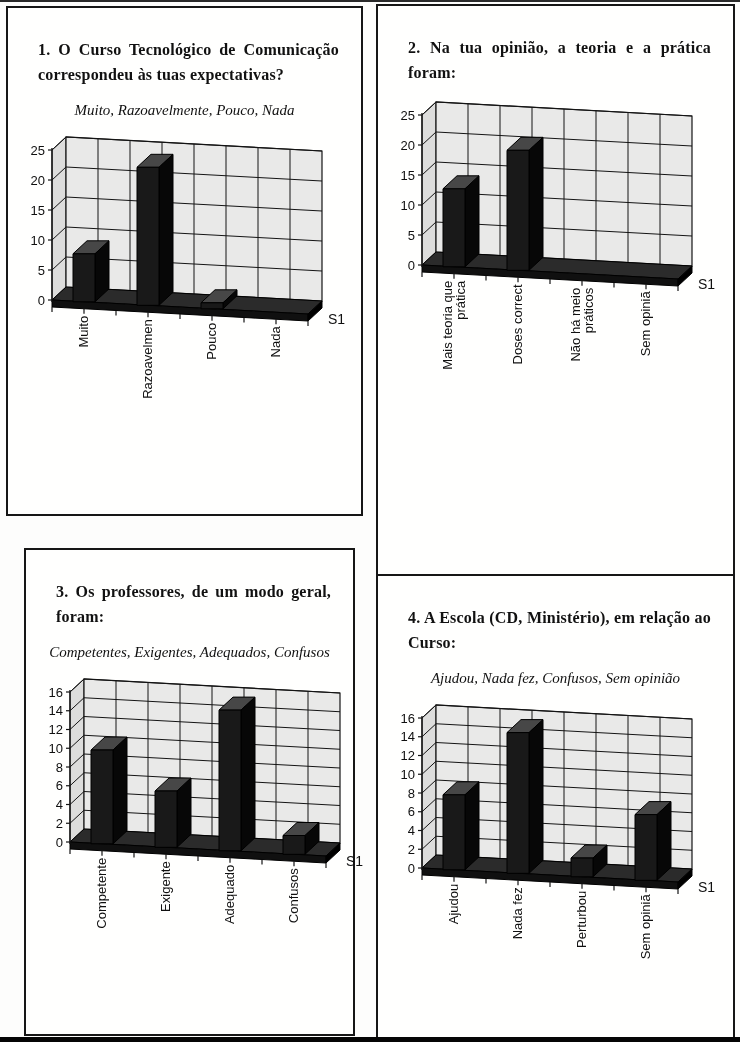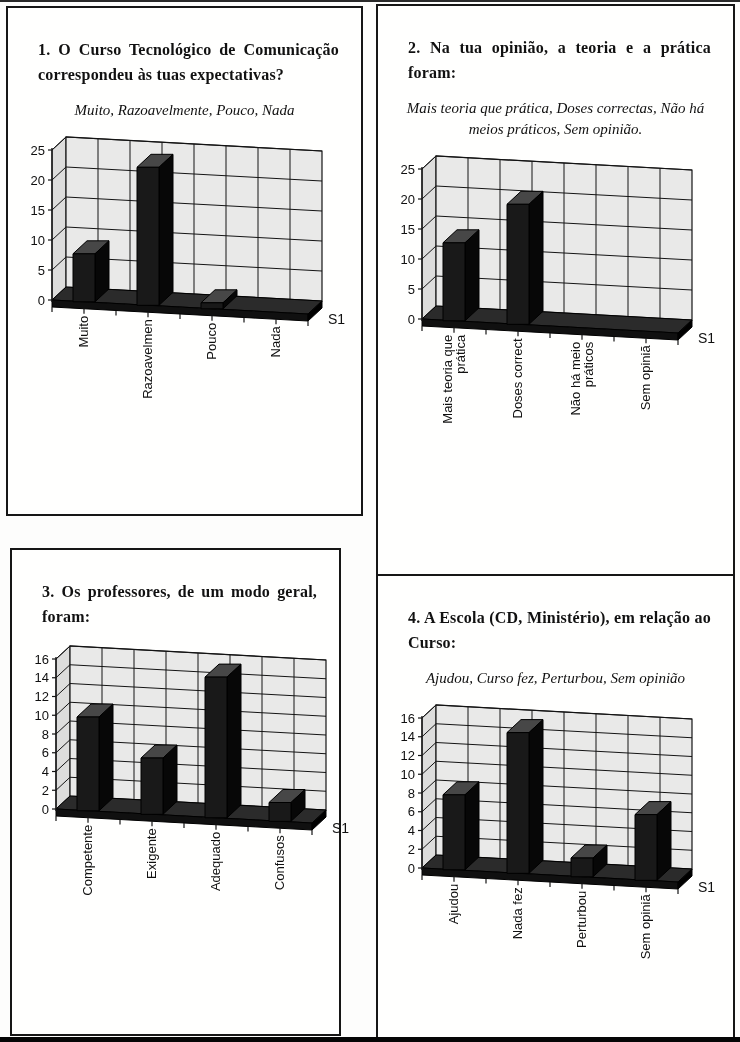--- a/index.html
+++ b/index.html
@@ -4,21 +4,21 @@
 <style>
   html,body{margin:0;padding:0;background:#fdfdfc;}
   body{width:740px;height:1042px;position:relative;overflow:hidden;
        font-family:"Liberation Serif",serif;color:#111;}
   .scan-edge-top{position:absolute;left:0;top:0;width:740px;height:2px;background:#2a2a2a;}
   .scan-edge-bottom{position:absolute;left:0;top:1037px;width:740px;height:5px;background:#050505;}
   .panel{position:absolute;background:#fffffe;border:2px solid #161616;box-sizing:border-box;
          padding:0 8px;}
   #p0{left:6px;  top:6px;   width:357px;height:510px;}
   #p1{left:376px;top:4px;   width:359px;height:641px;}
-  #p2{left:10px;  top:548px; width:331px;height:488px;}
+  #p2{left:24px;  top:548px; width:331px;height:488px;}
   #p3{left:376px;top:574px; width:359px;height:488px;}
   .chart-title{font-size:16px;font-weight:bold;line-height:1.55;
                margin:30px 14px 2px 22px;text-align:justify;letter-spacing:.2px;}
   .chart-subtitle{font-size:15px;font-style:italic;text-align:center;
                   margin:12px auto 0 auto;max-width:300px;line-height:1.4;}
   svg.bar3d{display:block;margin:12px 0 0 0;overflow:visible;}
   svg text{font-family:"Liberation Sans",sans-serif;fill:#101010;}
 </style>
 </head>
 <body>
@@ -91,21 +91,20 @@
       <text x="312" y="191" font-size="14">S1</text>
       <text transform="translate(68.0,182.8) rotate(-90)" x="0" y="4" text-anchor="end" font-size="13">Muito</text>
       <text transform="translate(132.0,186.3) rotate(-90)" x="0" y="4" text-anchor="end" font-size="13">Razoavelmen</text>
       <text transform="translate(196.0,189.8) rotate(-90)" x="0" y="4" text-anchor="end" font-size="13">Pouco</text>
       <text transform="translate(260.0,193.3) rotate(-90)" x="0" y="4" text-anchor="end" font-size="13">Nada</text>
     </svg>
 </div>
 
 <div class="panel" id="p1">
   <div class="chart-title">2. Na tua opinião, a teoria e a prática foram:</div>
-  <div class="chart-subtitle">Mais teoria que prática, Doses correctas, Não há meios práticos, Sem opinião.</div>
   <svg class="bar3d" width="340" height="340">
       <polygon points="36.0,167.0 50.0,154.0 50.0,4.0 36.0,17.0" fill="#dddddc" stroke="#141414" stroke-width="1"></polygon>
       <polygon points="50.0,154.0 306.0,168.0 306.0,18.0 50.0,4.0" fill="#e9e9e8" stroke="#141414" stroke-width="1.2"></polygon>
       <line x1="50" y1="124" x2="306" y2="138" stroke="#141414" stroke-width="1"></line>
       <line x1="36" y1="137" x2="50" y2="124" stroke="#141414" stroke-width="1"></line>
       <line x1="50" y1="94" x2="306" y2="108" stroke="#141414" stroke-width="1"></line>
       <line x1="36" y1="107" x2="50" y2="94" stroke="#141414" stroke-width="1"></line>
       <line x1="50" y1="64" x2="306" y2="78" stroke="#141414" stroke-width="1"></line>
       <line x1="36" y1="77" x2="50" y2="64" stroke="#141414" stroke-width="1"></line>
       <line x1="50" y1="34" x2="306" y2="48" stroke="#141414" stroke-width="1"></line>
@@ -159,20 +158,21 @@
       <text transform="translate(74.5,182.8) rotate(-90)" x="0" y="4" text-anchor="end" font-size="13">prática</text>
       <text transform="translate(132.0,186.3) rotate(-90)" x="0" y="4" text-anchor="end" font-size="13">Doses correct</text>
       <text transform="translate(189.5,189.8) rotate(-90)" x="0" y="4" text-anchor="end" font-size="13">Não há meio</text>
       <text transform="translate(202.5,189.8) rotate(-90)" x="0" y="4" text-anchor="end" font-size="13">práticos</text>
       <text transform="translate(260.0,193.3) rotate(-90)" x="0" y="4" text-anchor="end" font-size="13">Sem opiniã</text>
     </svg>
 </div>
 
 <div class="panel" id="p2">
   <div class="chart-title">3. Os professores, de um modo geral, foram:</div>
+  <div class="chart-subtitle">Competentes, Exigentes, Adequados, Confusos</div>
   <svg class="bar3d" width="340" height="330">
       <polygon points="36.0,167.0 50.0,154.0 50.0,4.0 36.0,17.0" fill="#dddddc" stroke="#141414" stroke-width="1"></polygon>
       <polygon points="50.0,154.0 306.0,168.0 306.0,18.0 50.0,4.0" fill="#e9e9e8" stroke="#141414" stroke-width="1.2"></polygon>
       <line x1="50" y1="135.25" x2="306" y2="149.25" stroke="#141414" stroke-width="1"></line>
       <line x1="36" y1="148.25" x2="50" y2="135.25" stroke="#141414" stroke-width="1"></line>
       <line x1="50" y1="116.5" x2="306" y2="130.5" stroke="#141414" stroke-width="1"></line>
       <line x1="36" y1="129.5" x2="50" y2="116.5" stroke="#141414" stroke-width="1"></line>
       <line x1="50" y1="97.75" x2="306" y2="111.75" stroke="#141414" stroke-width="1"></line>
       <line x1="36" y1="110.75" x2="50" y2="97.75" stroke="#141414" stroke-width="1"></line>
       <line x1="50" y1="79" x2="306" y2="93" stroke="#141414" stroke-width="1"></line>
@@ -246,21 +246,21 @@
       <text x="312" y="191" font-size="14">S1</text>
       <text transform="translate(68.0,182.8) rotate(-90)" x="0" y="4" text-anchor="end" font-size="13">Competente</text>
       <text transform="translate(132.0,186.3) rotate(-90)" x="0" y="4" text-anchor="end" font-size="13">Exigente</text>
       <text transform="translate(196.0,189.8) rotate(-90)" x="0" y="4" text-anchor="end" font-size="13">Adequado</text>
       <text transform="translate(260.0,193.3) rotate(-90)" x="0" y="4" text-anchor="end" font-size="13">Confusos</text>
     </svg>
 </div>
 
 <div class="panel" id="p3">
   <div class="chart-title">4. A Escola (CD, Ministério), em relação ao Curso:</div>
-  <div class="chart-subtitle">Ajudou, Curso fez, Perturbou, Sem opinião</div>
+  <div class="chart-subtitle">Ajudou, Nada fez, Confusos, Sem opinião</div>
   <svg class="bar3d" width="340" height="330">
       <polygon points="36.0,167.0 50.0,154.0 50.0,4.0 36.0,17.0" fill="#dddddc" stroke="#141414" stroke-width="1"></polygon>
       <polygon points="50.0,154.0 306.0,168.0 306.0,18.0 50.0,4.0" fill="#e9e9e8" stroke="#141414" stroke-width="1.2"></polygon>
       <line x1="50" y1="135.25" x2="306" y2="149.25" stroke="#141414" stroke-width="1"></line>
       <line x1="36" y1="148.25" x2="50" y2="135.25" stroke="#141414" stroke-width="1"></line>
       <line x1="50" y1="116.5" x2="306" y2="130.5" stroke="#141414" stroke-width="1"></line>
       <line x1="36" y1="129.5" x2="50" y2="116.5" stroke="#141414" stroke-width="1"></line>
       <line x1="50" y1="97.75" x2="306" y2="111.75" stroke="#141414" stroke-width="1"></line>
       <line x1="36" y1="110.75" x2="50" y2="97.75" stroke="#141414" stroke-width="1"></line>
       <line x1="50" y1="79" x2="306" y2="93" stroke="#141414" stroke-width="1"></line>

